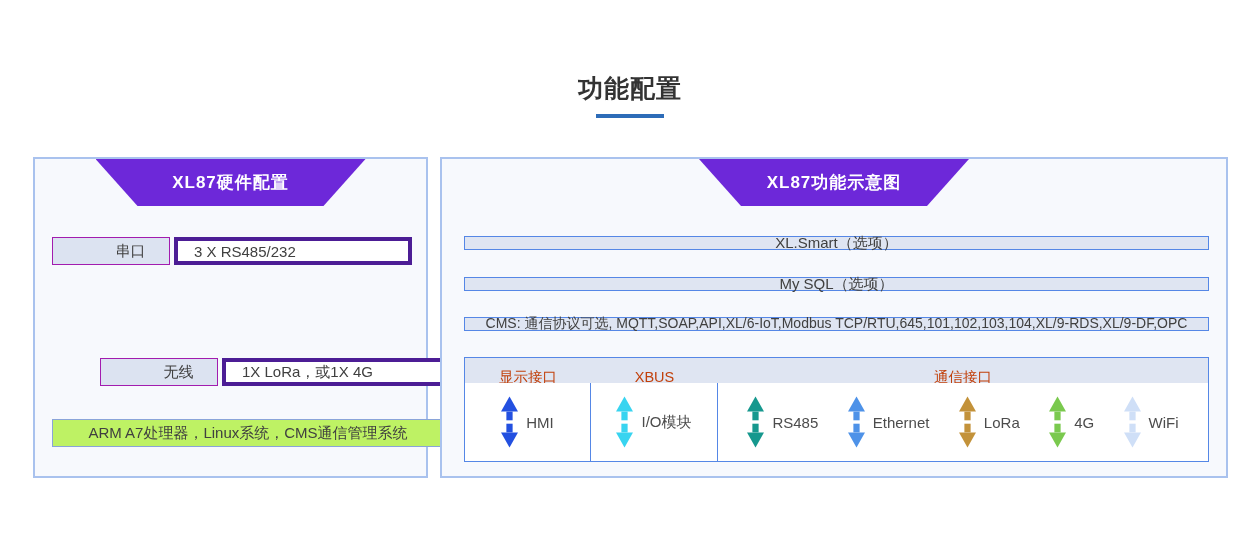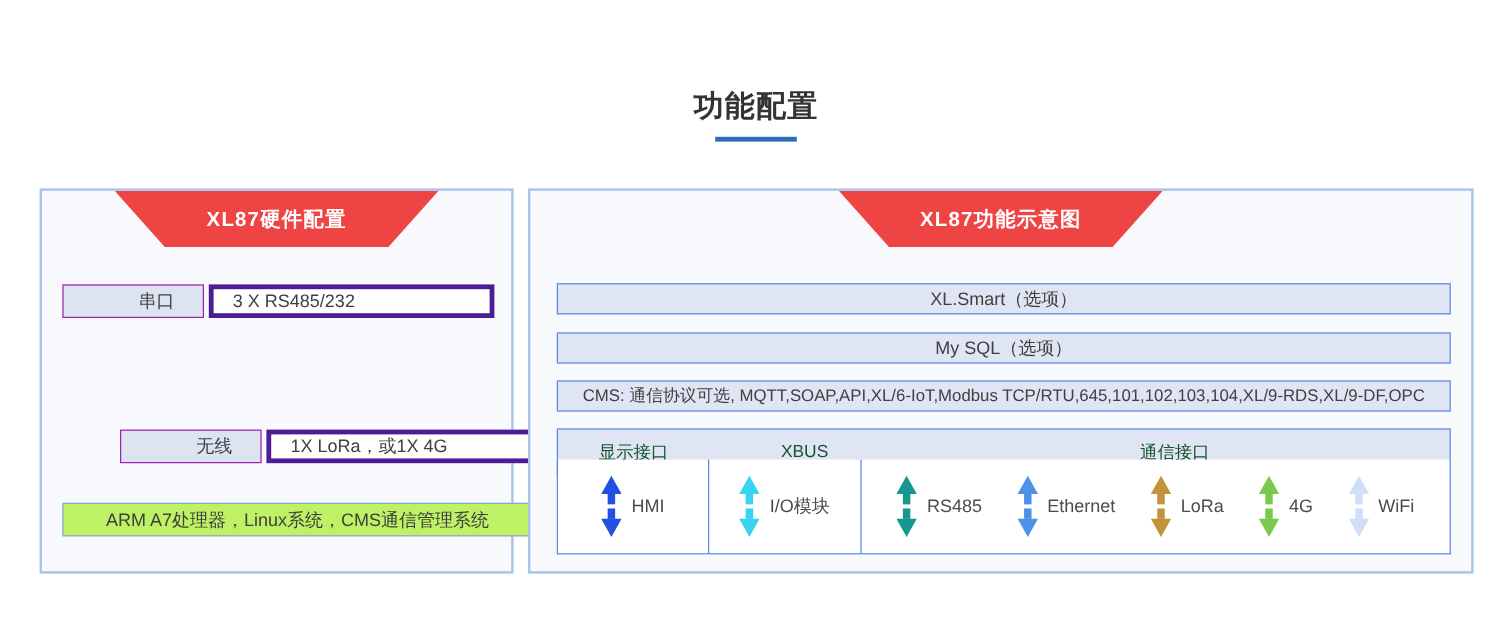--- a/index.html
+++ b/index.html
@@ -18,50 +18,50 @@
   .panel {
     position:absolute; top:157px; height:321px;
     background:#f7f9fd; border:2px solid #a9c2ee;
   }
   .panel-left  { left:33px;  width:395px; }
   .panel-right { left:440px; width:788px; }
 
   .trapezoid {
     position:absolute; top:0; height:47px; width:270px;
     left:50%; transform:translateX(-50%);
-    background:#ef4444; color:#ffffff;
+    background:#6d28d9; color:#ffffff;
     clip-path:polygon(0 0, 100% 0, calc(100% - 42px) 100%, 42px 100%);
     display:flex; align-items:center; justify-content:center;
     font-size:17px; font-weight:bold; letter-spacing:1px;
   }
 
   
   .lbl, .val, .lfooter {
     position:absolute; height:28px; display:flex; align-items:center;
     font-size:15px; color:#404040;
   }
   .lbl { left:17px; width:118px; background:#dce3f1; border:1px solid #a21caf; justify-content:center;padding-left:39px; }
   .val { left:139px; width:238px; background:#ffffff; border:4px solid #4c1d95; padding-left:16px; }
   .r1 { top:78px; } .r2 { top:138px; } .r3 { top:199px;margin-left:48px; }
   .lfooter { top:260px; left:17px; width:392px; background:#bef264; border:1px solid #8aa4d9; justify-content:center; }
 
   
   .rrow {
-    position:absolute; left:22px; width:745px; height:26px;
+    position:absolute; left:22px; width:745px; height:14px;
     background:#dfe5f2; border:1px solid #5587e6;
     display:flex; align-items:center; justify-content:center;
     font-size:15px; color:#404040;
   }
   .rr1 { top:77px; } .rr2 { top:118px; }
   .rr3 { top:158px; font-size:14px; }
 
   .cols-header {
     position:absolute; left:22px; top:198px; width:745px; height:40px;
     background:#dfe5f2; border:1px solid #5587e6;
-    display:flex; align-items:center; font-size:14.5px; color:#14532d;gap:16px;
+    display:flex; align-items:center; font-size:14.5px; color:#c2410c;
   }
   .ch { display:flex; align-items:center; justify-content:center; }
   .ch-1 { width:126px; } .ch-2 { width:127px; } .ch-3 { flex:1; }
 
   .ports {
     position:absolute; left:22px; top:224px; width:745px; height:79px;
     background:#ffffff; border:1px solid #5587e6; border-top:none;
     display:flex;
   }
   .cell { display:flex; align-items:center; justify-content:center; }

